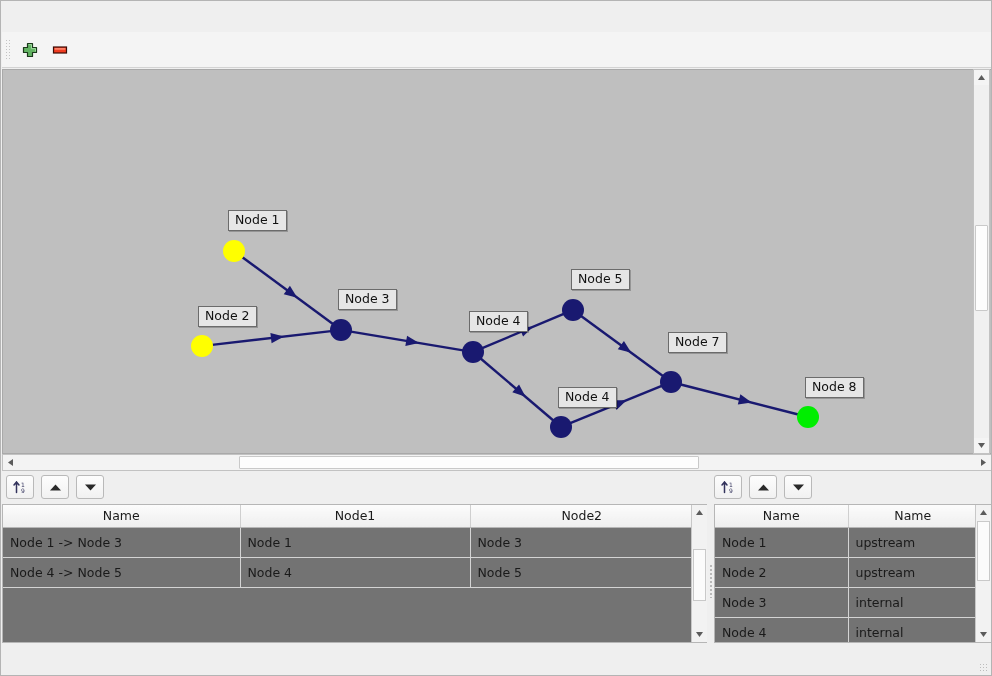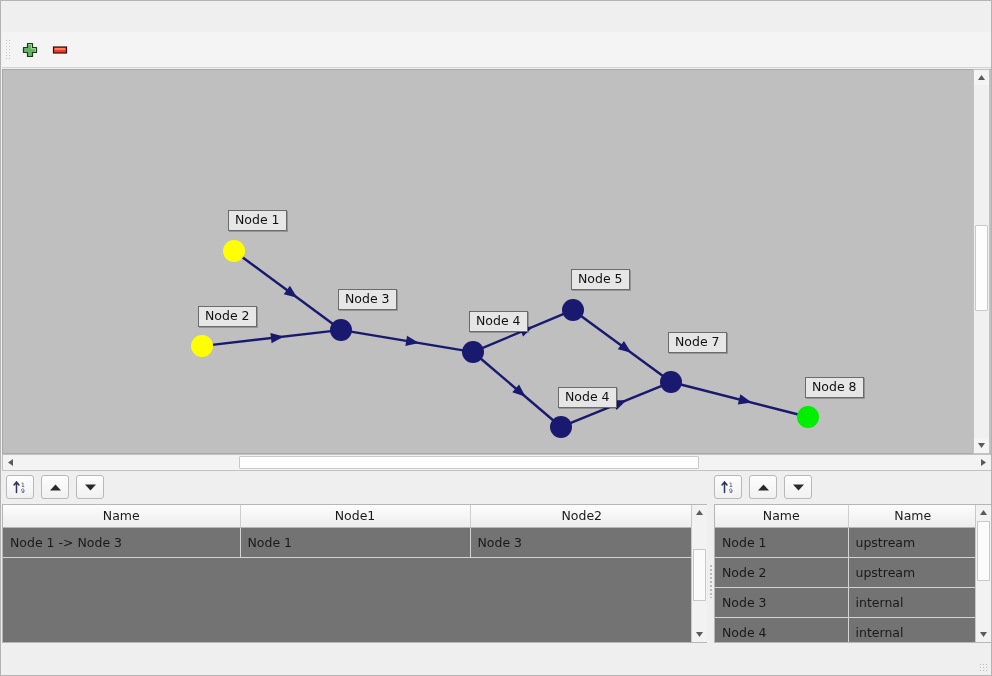--- a/index.html
+++ b/index.html
@@ -369,20 +369,25 @@
                 <th>Node1</th>
                 <th>Node2</th>
               </tr>
             </thead>
             <tbody>
               <tr>
                 <td>Node 1 -&gt; Node 3</td>
                 <td>Node 1</td>
                 <td>Node 3</td>
               </tr>
+              <tr>
+                <td>Node 4 -&gt; Node 5</td>
+                <td>Node 4</td>
+                <td>Node 5</td>
+              </tr>
             </tbody>
           </table>
       </div>
       <div class="tbl-vscroll">
         <div class="sb-arrow sb-up">
           <svg width="9" height="7" viewBox="0 0 9 7">
               <path d="M4.5 1 L8 6 L1 6 Z" fill="#5b5b5b"></path>
             </svg>
         </div>
         <div class="sb-thumb" id="rt-thumb" style="top: 44px; height: 52px;"></div>

